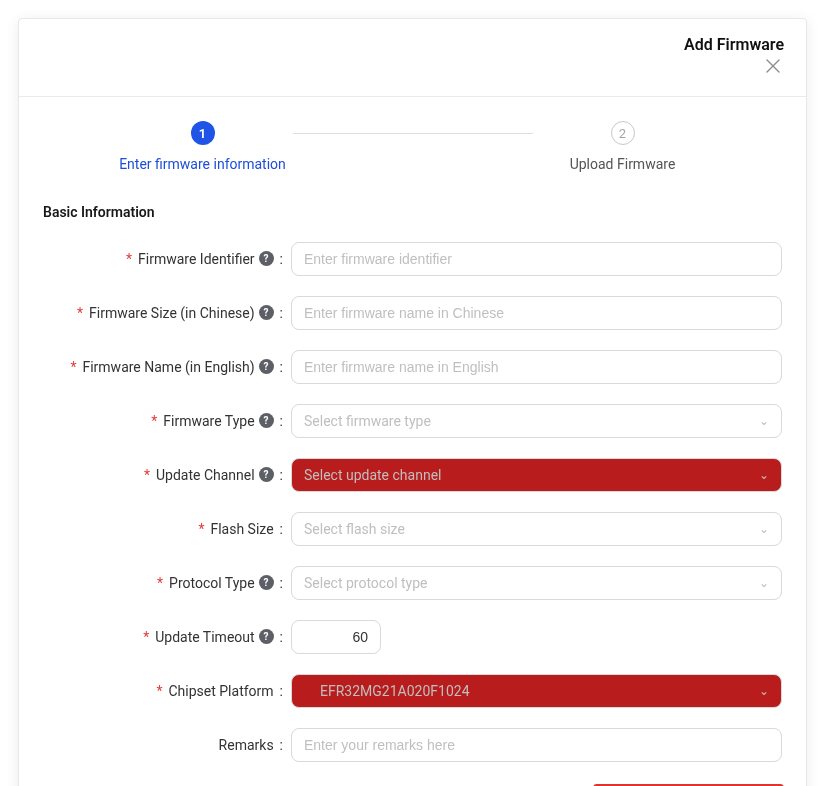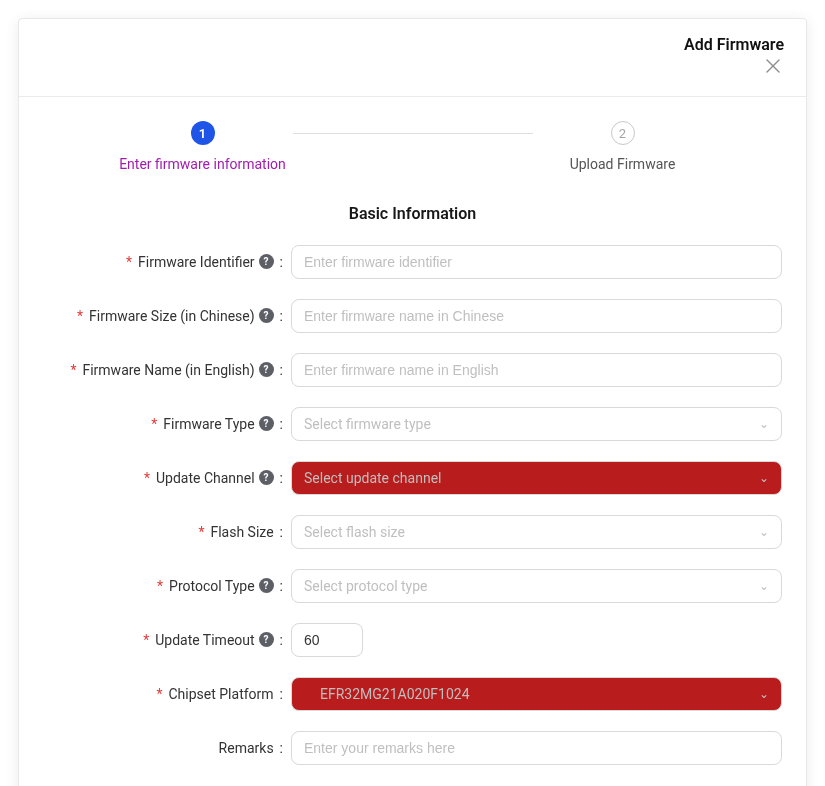--- a/index.html
+++ b/index.html
@@ -78,39 +78,38 @@
     color: #fff;
     font-weight: 600;
   }
   .step-inactive .step-circle {
     border: 1.5px solid #c9c9c9;
     color: #a5a5a5;
     background: #fff;
   }
   .step-label {
     font-size: 14px;
-    color: #a21caf;
+    color: #1d4ed8;
     line-height: 1.35;
   }
   .step-inactive .step-label { color: #555; }
   .step-connector {
     height: 1px;
     background: #e0e0e0;
     flex: 1;
     margin-top: 12px;
     min-width: 180px;
   }
 
   
   .section-title {
-    font-size: 16px;
+    font-size: 14px;
     font-weight: 600;
     color: #181818;
     margin: 0 0 22px 0;
-    text-align: center;
   }
 
   
   .form-row {
     display: flex;
     align-items: center;
     margin-bottom: 20px;
   }
   .form-label {
     width: 248px;
@@ -153,21 +152,21 @@
     height: 34px;
     border: 1px solid #d9d9d9;
     border-radius: 8px;
     padding: 0 12px;
     font-size: 14px;
     color: #333;
     background: #fff;
     outline: none;
   }
   .input::placeholder { color: #bfbfbf; }
-  .input.short { width: 72px; }
+  .input.short { width: 90px; text-align: right; }
 
   .select {
     display: flex;
     align-items: center;
     justify-content: space-between;
     cursor: pointer;
   }
   .select.disabled {
     background: #b91c1c;
     cursor: not-allowed;

